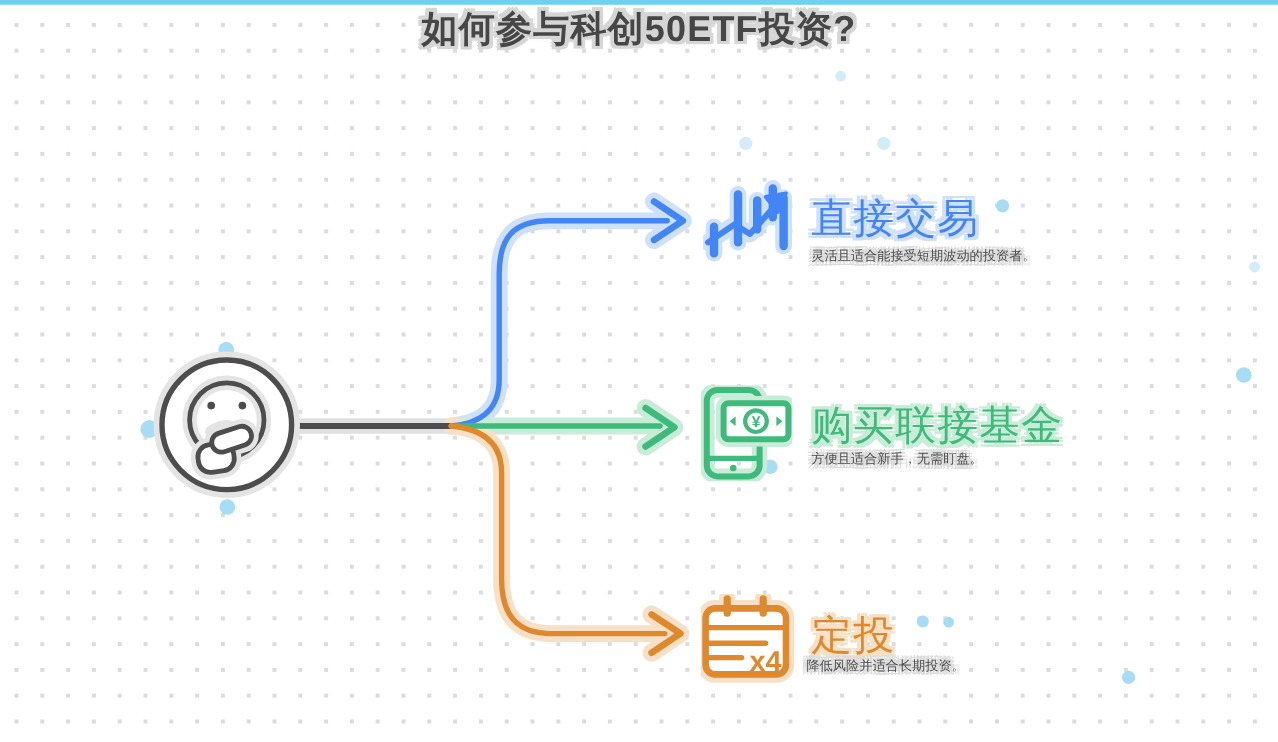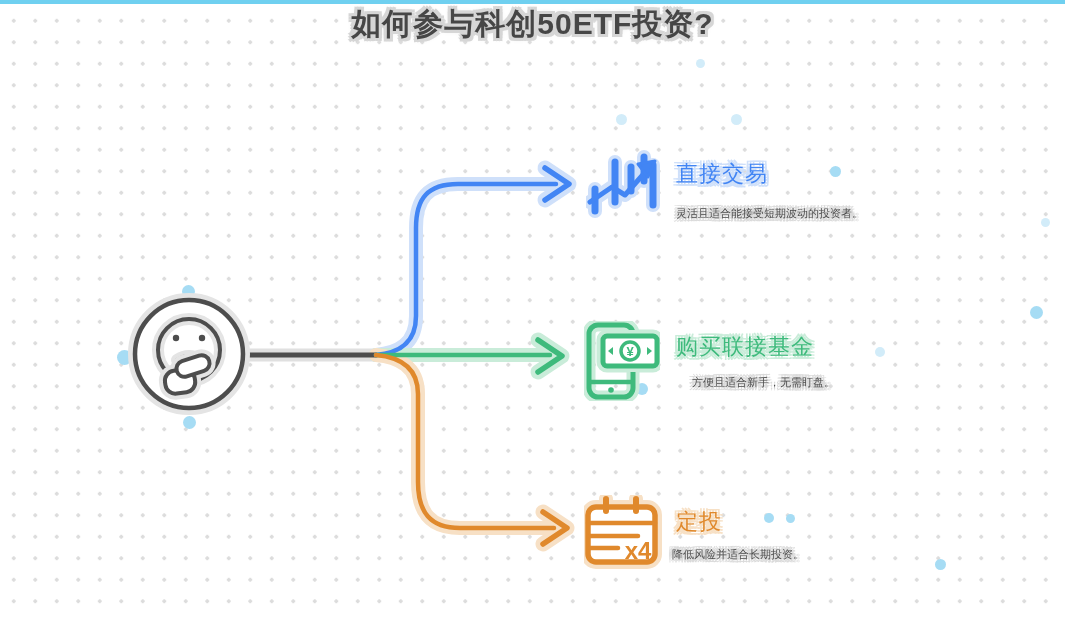--- a/index.html
+++ b/index.html
@@ -21,21 +21,21 @@
     text-shadow:-3px -3px 0 #d6d6d6, -3px 0 0 #d6d6d6, -3px 3px 0 #d6d6d6,
                  0 -3px 0 #d6d6d6, 0 3px 0 #d6d6d6,
                  3px -3px 0 #d6d6d6, 3px 0 0 #d6d6d6, 3px 3px 0 #d6d6d6,
                  0 0 6px #d6d6d6;
   }
   .decor-dot { position:absolute; border-radius:50%; pointer-events:none; }
   .decor-dot.strong { background:#a6dcf4; }
   .decor-dot.faint  { background:#d2ecf9; }
   .links, .center-node, .branch-icon { position:absolute; }
   .branch-label {
-    position:absolute; font-size:22px; font-weight:normal; letter-spacing:1px;
+    position:absolute; font-size:34px; font-weight:normal; letter-spacing:1px;
     white-space:nowrap;
   }
   .branch-desc {
     position:absolute; font-size:11px; color:#4d4d4d; white-space:nowrap;
     text-shadow:-3px -3px 0 #dadada, -3px 0 0 #dadada, -3px 3px 0 #dadada,
                  0 -3px 0 #dadada, 0 3px 0 #dadada,
                  3px -3px 0 #dadada, 3px 0 0 #dadada, 3px 3px 0 #dadada,
                  0 0 5px #dadada;
   }
   .label-blue { color:#4285f4;
@@ -151,21 +151,21 @@
     <path d="M 5 61 H 49" stroke="#3eba7c" stroke-width="4.5"></path>
     <circle cx="27" cy="69" r="2.8" fill="#3eba7c"></circle>
     <rect x="19" y="15" width="54" height="30" rx="4" fill="#ffffff" stroke="#c9ecd9" stroke-width="12"></rect>
     <rect x="19" y="15" width="54" height="30" rx="4" fill="#ffffff" stroke="#3eba7c" stroke-width="5"></rect>
     <circle cx="46" cy="30" r="9" stroke="#3eba7c" stroke-width="3.5" fill="none"></circle>
     <path d="M 29 26 L 24 30 L 29 34 Z" fill="#3eba7c"></path>
     <path d="M 63 26 L 68 30 L 63 34 Z" fill="#3eba7c"></path>
     <text x="46" y="35" text-anchor="middle" font-size="13" font-weight="bold" fill="#3eba7c" font-family="Liberation Sans, DejaVu Sans, sans-serif">¥</text>
   </svg>
   <div class="branch-label label-green" style="left:676px;top:332px;">购买联接基金</div>
-  <div class="branch-desc" style="left:692px;top:375px;">方便且适合新手，无需盯盘。</div>
+  <div class="branch-desc" style="left:676px;top:375px;">方便且适合新手，无需盯盘。</div>
 
   <svg class="branch-icon" style="left:584px;top:495px;" width="78" height="82" viewBox="0 0 78 82" fill="none">
     <g stroke="#f7e0c5" stroke-width="14" stroke-linecap="round" stroke-linejoin="round">
       <rect x="4" y="12" width="67" height="55" rx="8"></rect>
       <path d="M 22 4 V 16"></path>
         <path d="M 52 4 V 16"></path>
     </g>
     <rect x="4" y="12" width="67" height="55" rx="8" fill="#ffffff" stroke="#e0892c" stroke-width="5.5"></rect>
     <g stroke="#e0892c" stroke-width="6" stroke-linecap="round">
       <path d="M 22 4 V 16"></path>

